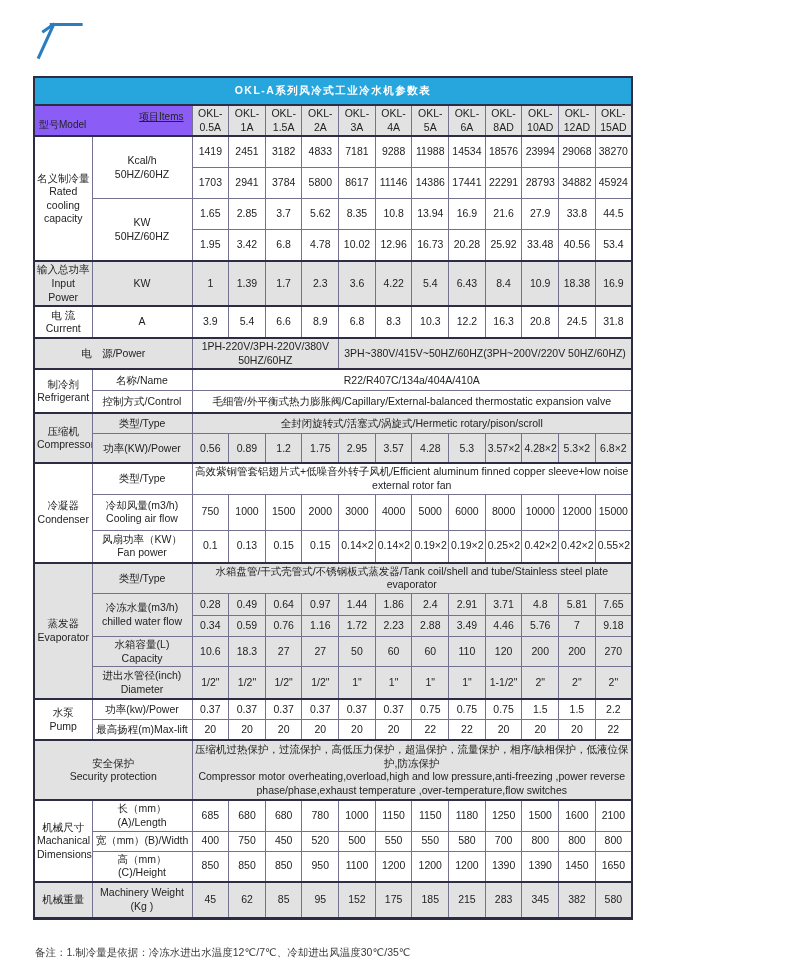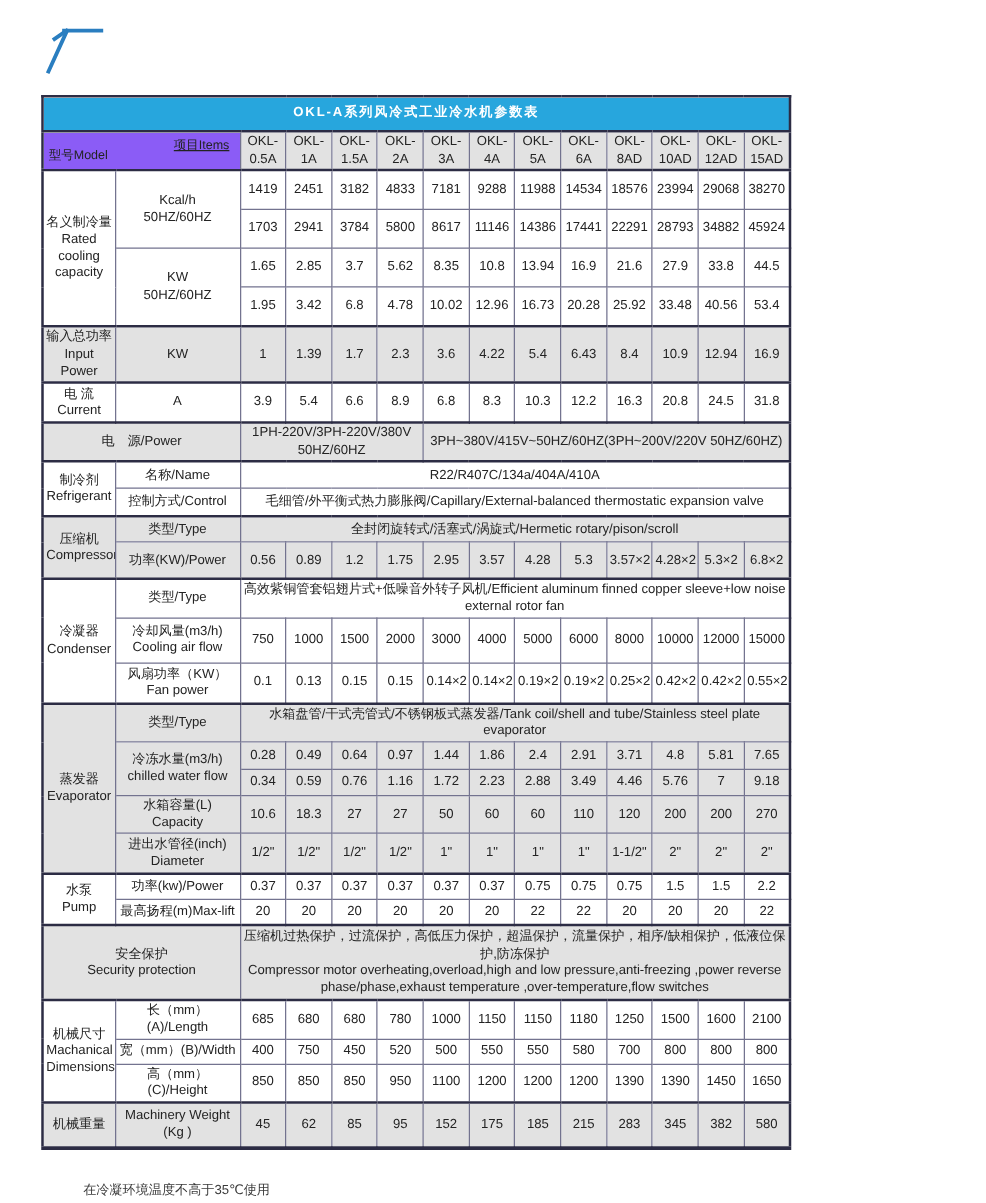--- a/index.html
+++ b/index.html
@@ -158,21 +158,21 @@
       <td>1</td>
           <td>1.39</td>
           <td>1.7</td>
           <td>2.3</td>
           <td>3.6</td>
           <td>4.22</td>
           <td>5.4</td>
           <td>6.43</td>
           <td>8.4</td>
           <td>10.9</td>
-          <td>12.94</td>
+          <td>18.38</td>
           <td>16.9</td>
         </tr>
 
       <tr class="h29 gt">
         <td class="cat">电 流
 Current</td>
         <td class="item">A</td>
       <td>3.9</td>
           <td>5.4</td>
           <td>6.6</td>
@@ -437,16 +437,17 @@
           <td>215</td>
           <td>283</td>
           <td>345</td>
           <td>382</td>
           <td>580</td>
         </tr>
     </tbody>
   </table>
 
   <div class="notes">
+      <div class="note-line">备注：1.制冷量是依据：冷冻水进出水温度12℃/7℃、冷却进出风温度30℃/35℃</div>
       <div class="note-line">　　　在冷凝环境温度不高于35℃使用</div>
     </div>
 
 </div>
 
 </body></html>

